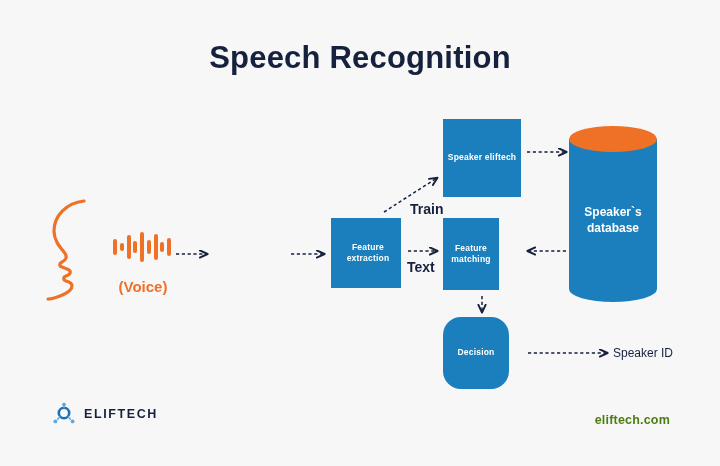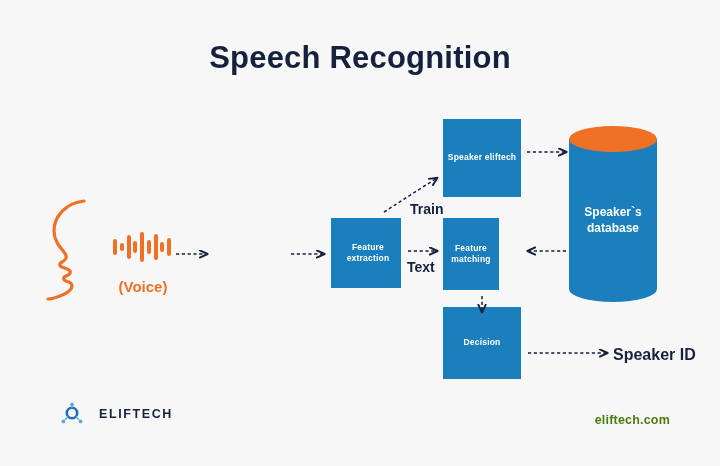--- a/index.html
+++ b/index.html
@@ -44,21 +44,21 @@
     line-height: 1.35;
     letter-spacing: 0.2px;
     padding: 2px;
     box-sizing: border-box;
   }
 
   #box-speech-enhancement { left: 214px; top: 218px; width: 70px; height: 70px; }
   #box-feature-extraction { left: 331px; top: 218px; width: 70px; height: 70px; padding-left: 6px; }
   #box-speaker-modeling   { left: 443px; top: 119px; width: 78px; height: 78px; }
   #box-feature-matching   { left: 443px; top: 218px; width: 56px; height: 72px; }
-  #box-decision           { left: 443px; top: 307px; width: 78px; height: 72px; }
+  #box-decision           { left: 443px; top: 317px; width: 66px; height: 72px; border-radius: 18px; }
 
   
   #db-cylinder {
     position: absolute;
     left: 569px;
     top: 126px;
     width: 88px;
     height: 175px;
   }
   #db-body {
@@ -145,43 +145,43 @@
     white-space: nowrap;
   }
   #label-train { left: 410px; top: 201px; }
   #label-text  { left: 407px; top: 259px; }
 
   #label-speaker-id {
     position: absolute;
     left: 613px;
     top: 346px;
     color: #16213e;
-    font-size: 16px;
-    font-weight: bold;
+    font-size: 12px;
+    font-weight: normal;
     white-space: nowrap;
   }
 
   
   #arrow-layer {
     position: absolute;
     left: 0;
     top: 0;
     width: 720px;
     height: 466px;
     pointer-events: none;
   }
 
   
   #footer-logo {
     position: absolute;
-    left: 60px;
+    left: 52px;
     top: 402px;
     display: flex;
     align-items: center;
-    gap: 15px;
+    gap: 8px;
   }
   #logo-mark { width: 24px; height: 24px; }
   #logo-text {
     color: #16213e;
     font-size: 12.5px;
     font-weight: bold;
     letter-spacing: 1.6px;
   }
   #footer-url {
     position: absolute;

